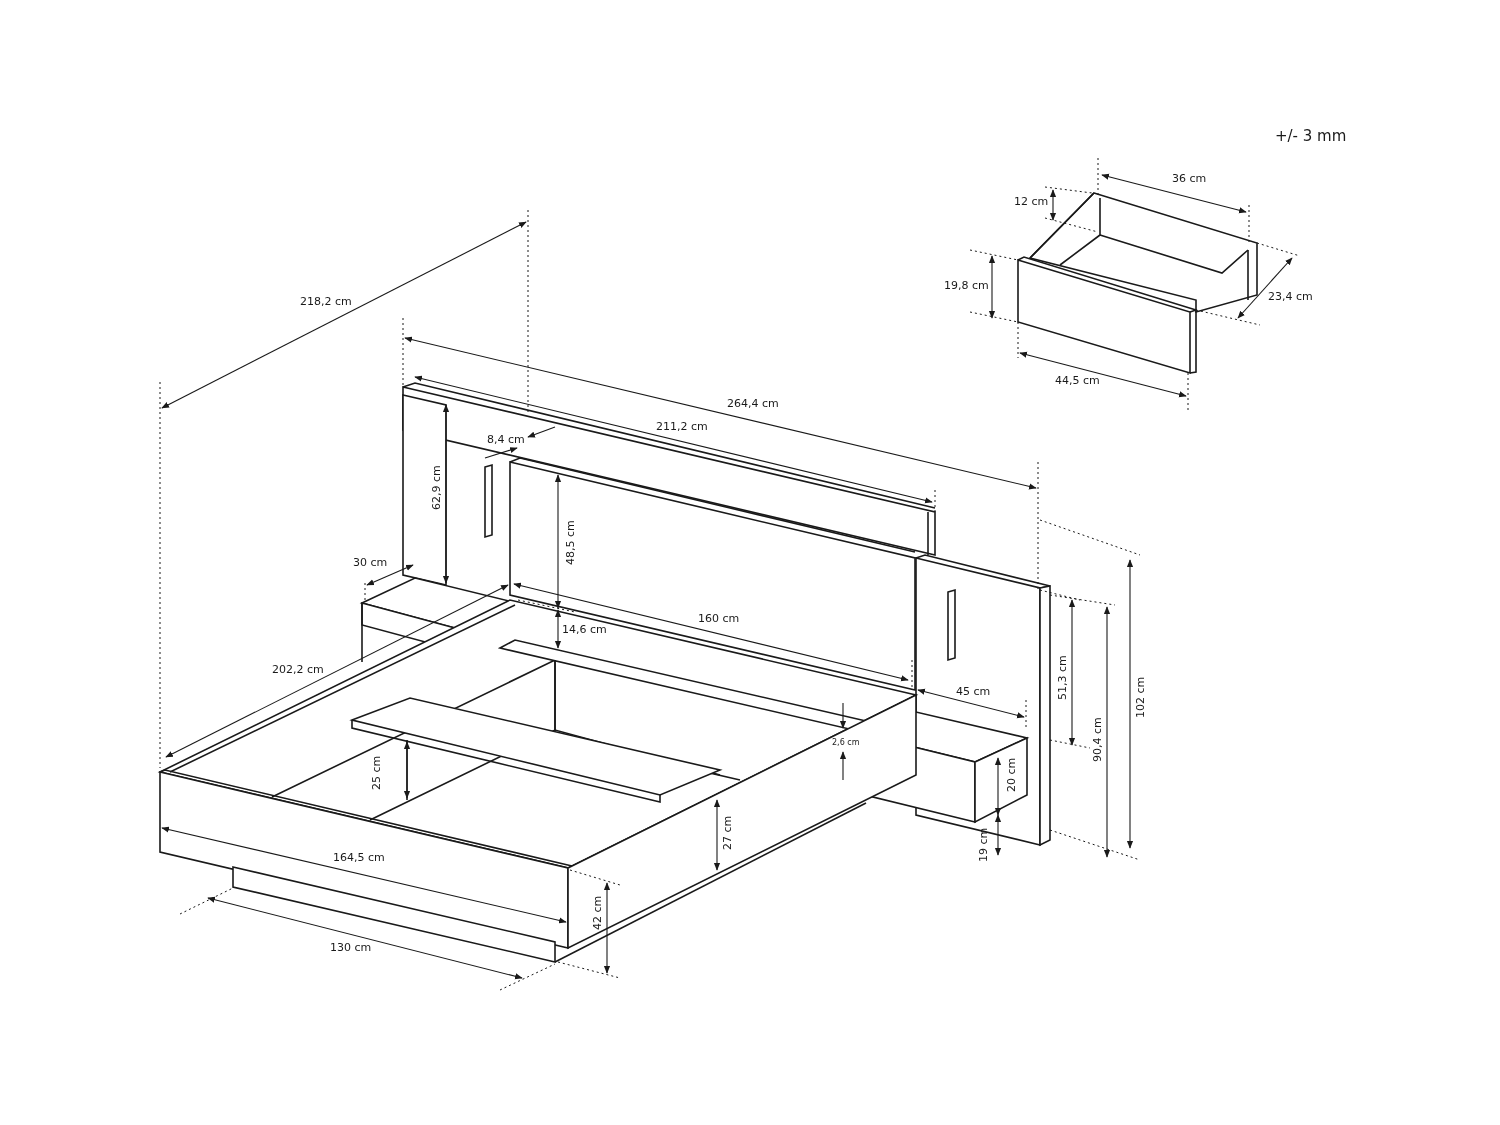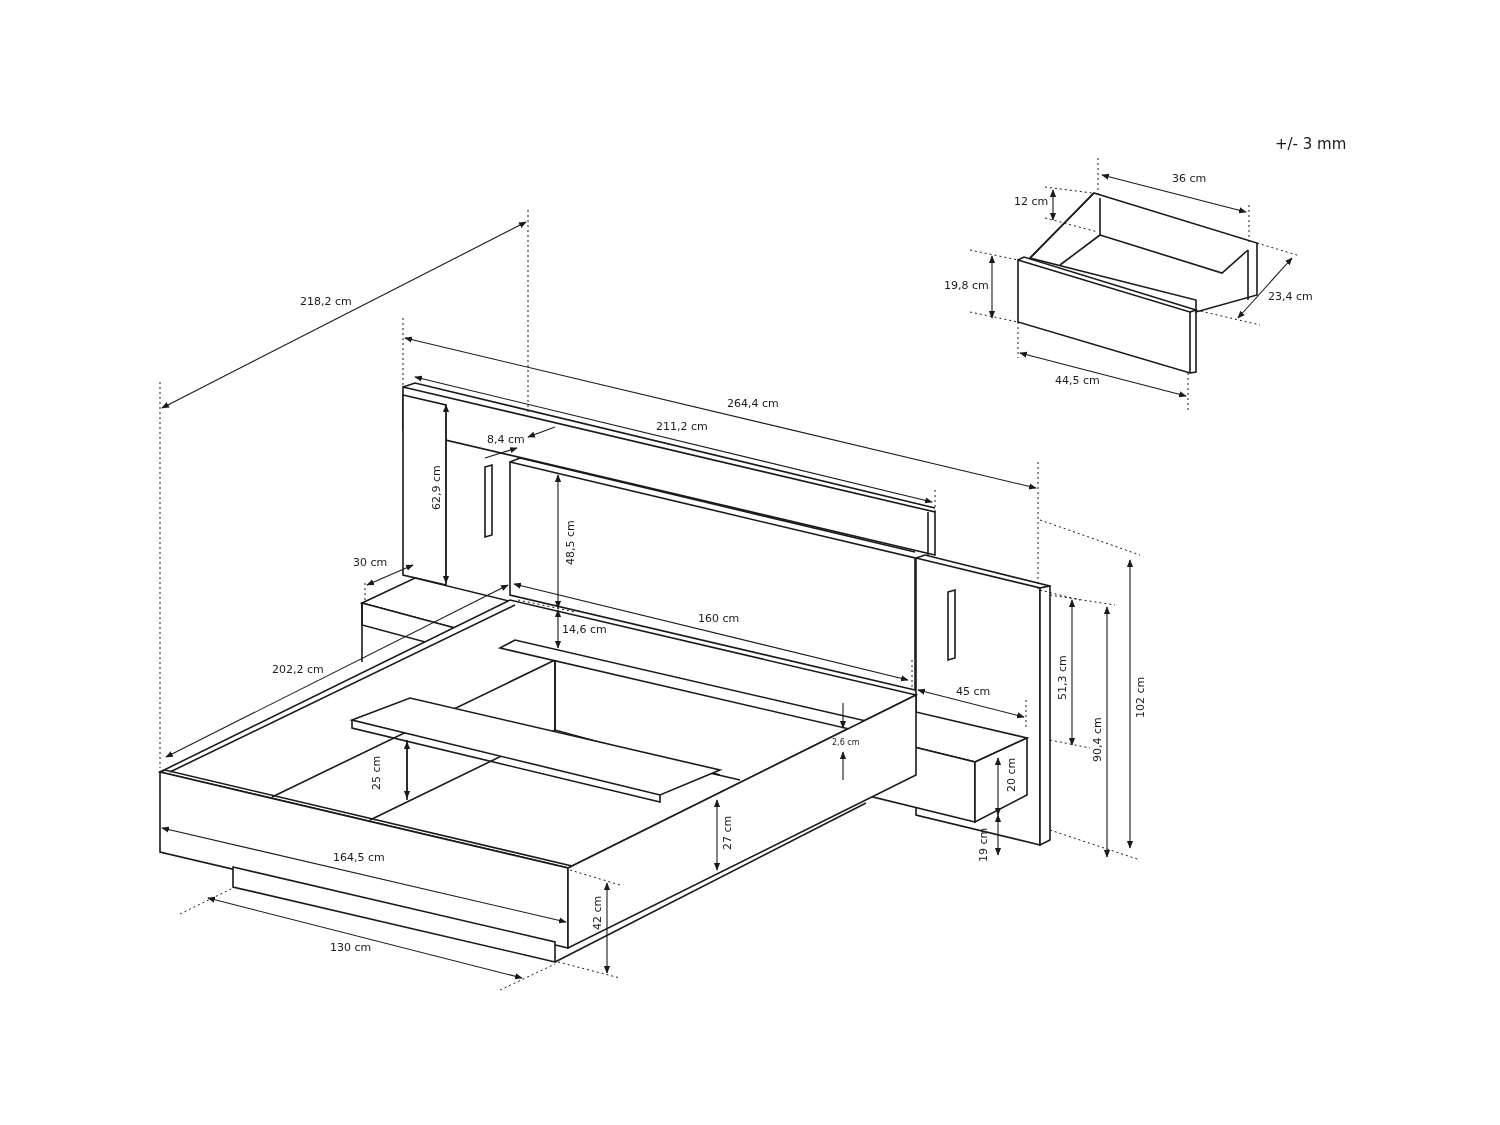--- a/index.html
+++ b/index.html
@@ -3,21 +3,21 @@
 <meta charset="utf-8">
 <style>
   html,body{margin:0;padding:0;background:#ffffff;}
   body{width:1500px;height:1125px;position:relative;overflow:hidden;font-family:"Liberation Sans",sans-serif;}
   svg{position:absolute;left:0;top:0;}
   .ln{stroke:#1a1a1a;stroke-width:1.6;fill:none;}
   .pn{stroke:#1a1a1a;stroke-width:1.6;fill:#ffffff;}
   .dim{stroke:#1a1a1a;stroke-width:1.1;fill:none;}
   .dot{stroke:#1a1a1a;stroke-width:1;stroke-dasharray:2 3;fill:none;}
   .lbl{font-family:"DejaVu Sans",sans-serif;font-size:11px;fill:#1a1a1a;}
-  .tol{position:absolute;left:1275px;top:135px;font-family:"DejaVu Sans",sans-serif;font-size:15px;color:#1a1a1a;}
+  .tol{position:absolute;left:1275px;top:127px;font-family:"DejaVu Sans",sans-serif;font-size:15px;color:#1a1a1a;}
 </style>
 </head>
 <body>
 
 <div class="tol">+/- 3 mm</div>
 
 <svg width="1500" height="1125" viewBox="0 0 1500 1125">
   <defs>
     <marker id="ah" viewBox="0 0 10 10" refX="9" refY="5" markerWidth="7" markerHeight="7" orient="auto-start-reverse">
       <path d="M0,1 L10,5 L0,9 z" fill="#1a1a1a"></path>

